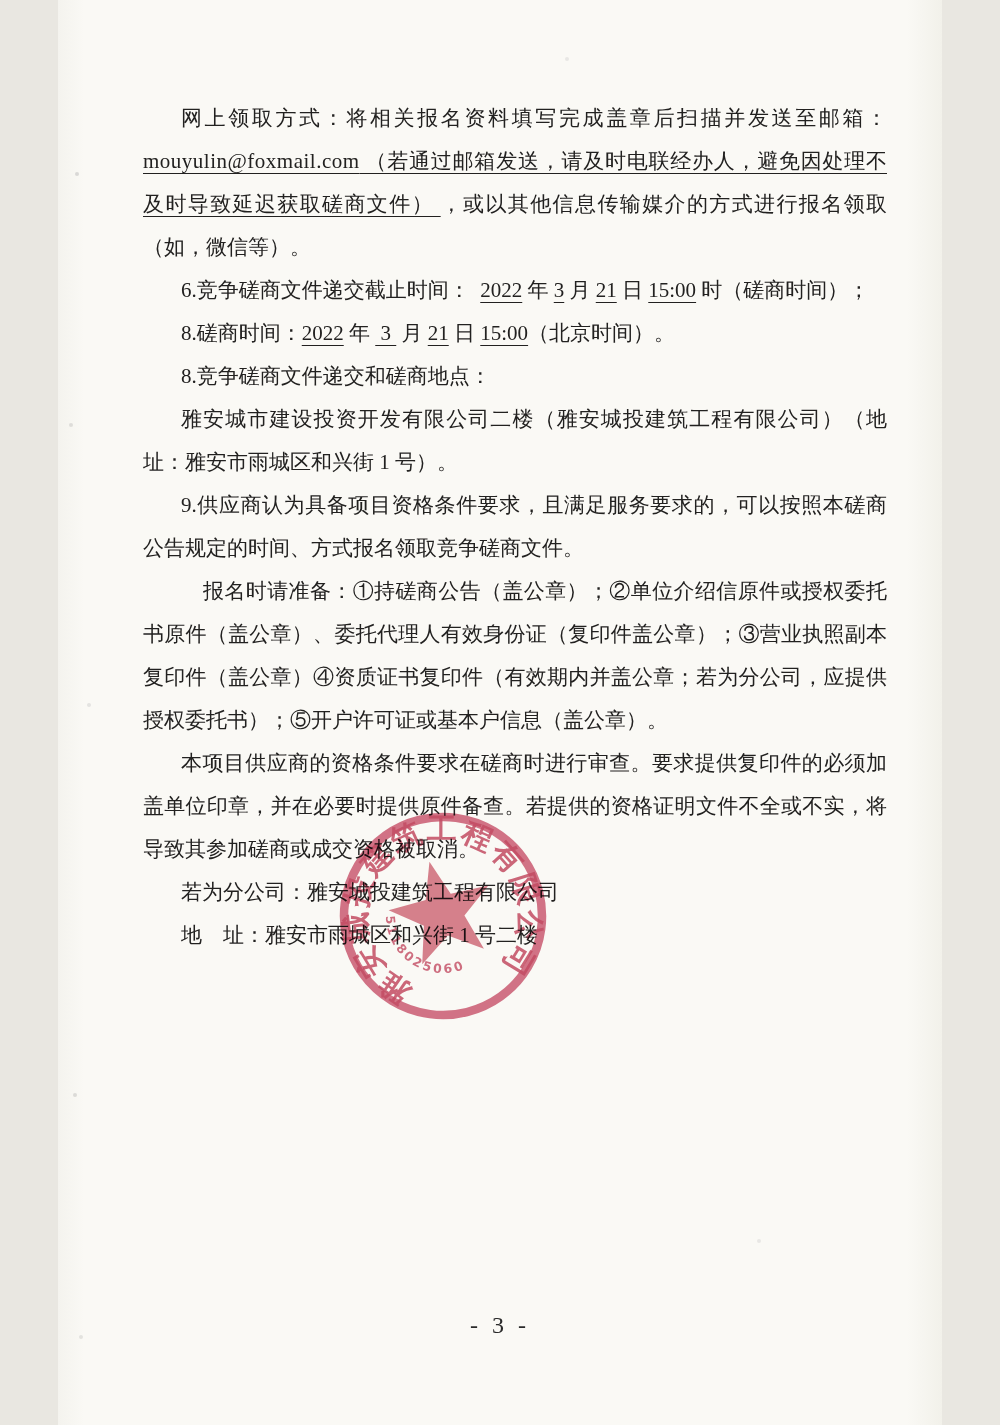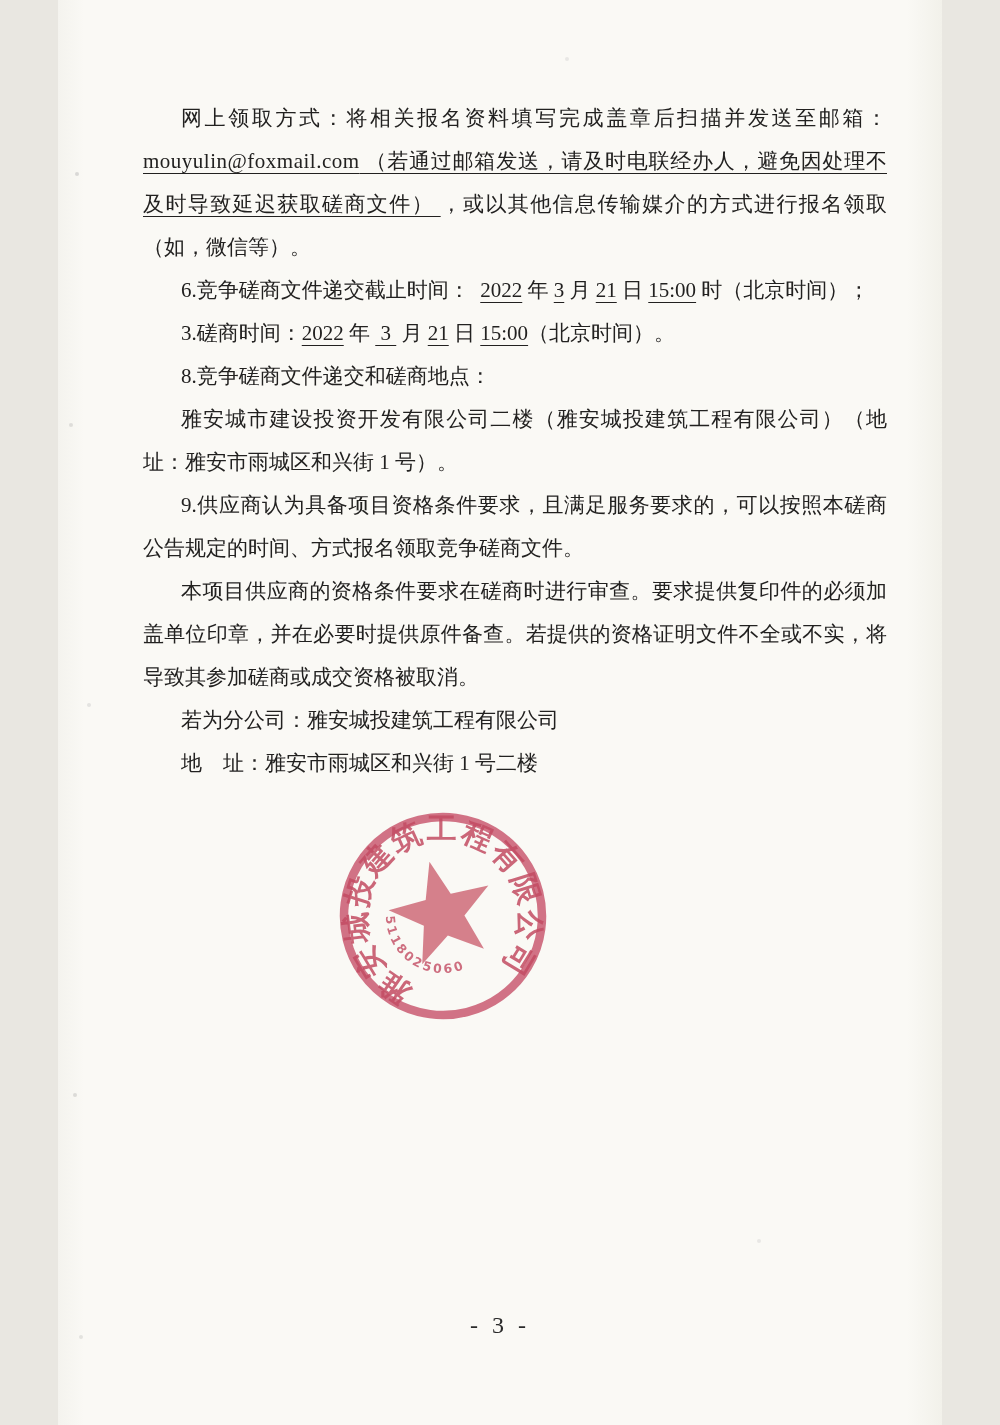--- a/index.html
+++ b/index.html
@@ -69,30 +69,31 @@
 <body>
 
 <div class="page">
 
   <div class="specks"></div>
 
   <div class="content">
 
     <p class="ind"><span>网上领取方式：</span><span>将相关报名资料填写完成盖章后扫描并发送至邮箱：</span><span class="u email">mouyulin@foxmail.com</span><span class="u"> （若通过邮箱发送，请及时电联经办人，避免因处理不及时导致延迟获取磋商文件） </span><span>，或以其他信息传输媒介的方式进行报名领取（如，微信等）。</span></p>
 
-    <p class="ind"><span>6.竞争磋商文件递交截止时间：  </span><span class="u">2022</span><span> 年 </span><span class="u">3</span><span> 月 </span><span class="u">21</span><span> 日 </span><span class="u">15:00</span><span> 时（北京时间）；</span></p>
+    <p class="ind"><span>6.竞争磋商文件递交截止时间：  </span><span class="u">2022</span><span> 年 </span><span class="u">3</span><span> 月 </span><span class="u">21</span><span> 日 </span><span class="u">15:00</span><span> 时（磋商时间）；</span></p>
 
-    <p class="ind"><span>3.磋商时间：</span><span class="u">2022</span><span> 年 </span><span class="u"> 3 </span><span> 月 </span><span class="u">21</span><span> 日 </span><span class="u">15:00</span><span>（北京时间）。</span></p>
+    <p class="ind"><span>8.磋商时间：</span><span class="u">2022</span><span> 年 </span><span class="u"> 3 </span><span> 月 </span><span class="u">21</span><span> 日 </span><span class="u">15:00</span><span>（北京时间）。</span></p>
 
     <p class="ind">8.竞争磋商文件递交和磋商地点：</p>
 
     <p class="ind">雅安城市建设投资开发有限公司二楼（雅安城投建筑工程有限公司）（地址：雅安市雨城区和兴街 1 号）。</p>
 
     <p class="ind">9.供应商认为具备项目资格条件要求，且满足服务要求的，可以按照本磋商公告规定的时间、方式报名领取竞争磋商文件。</p>
 
+    <p class="ind-lg">报名时请准备：①持磋商公告（盖公章）；②单位介绍信原件或授权委托书原件（盖公章）、委托代理人有效身份证（复印件盖公章）；③营业执照副本复印件（盖公章）④资质证书复印件（有效期内并盖公章；若为分公司，应提供授权委托书）；⑤开户许可证或基本户信息（盖公章）。</p>
 
     <p class="ind">本项目供应商的资格条件要求在磋商时进行审查。要求提供复印件的必须加盖单位印章，并在必要时提供原件备查。若提供的资格证明文件不全或不实，将导致其参加磋商或成交资格被取消。</p>
 
 
     <p class="ind"><span>若为分公司：</span><span>雅安城投建筑工程有限公司</span></p>
 
     <p class="ind"><span>地　址：</span><span>雅安市雨城区和兴街 1 号二楼</span></p>
 
 
 

